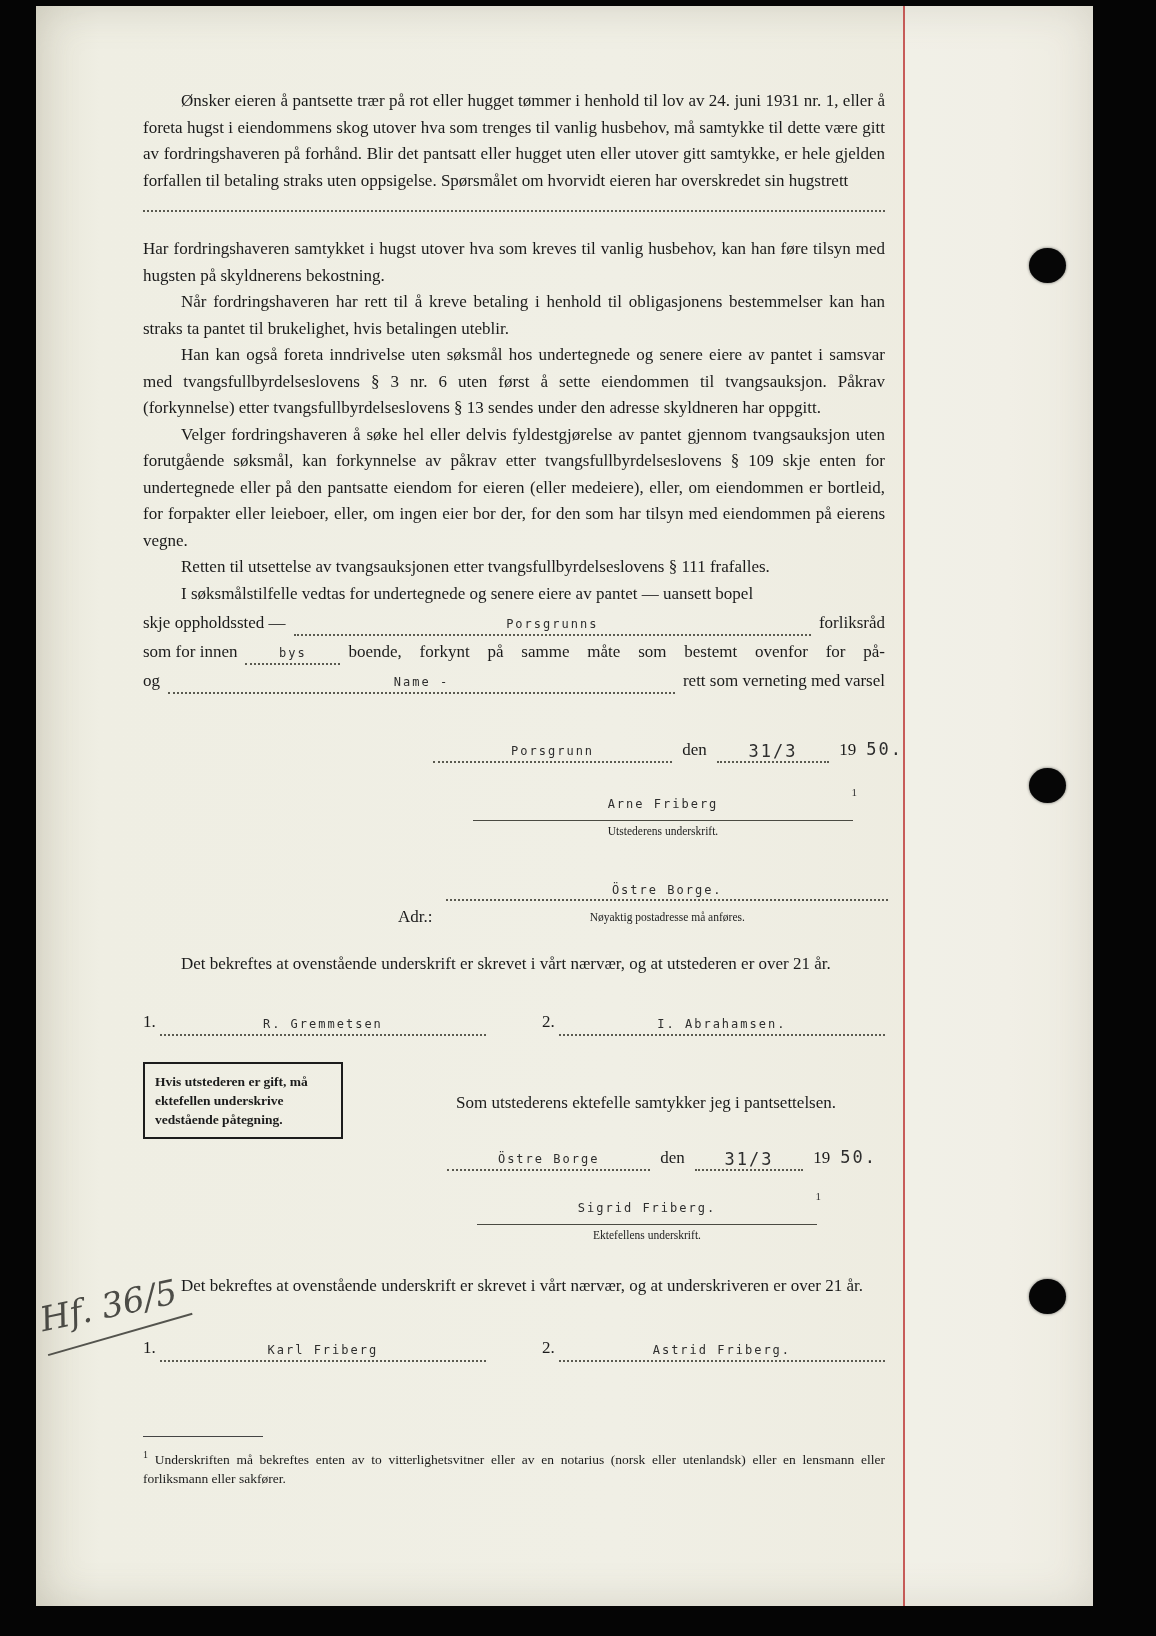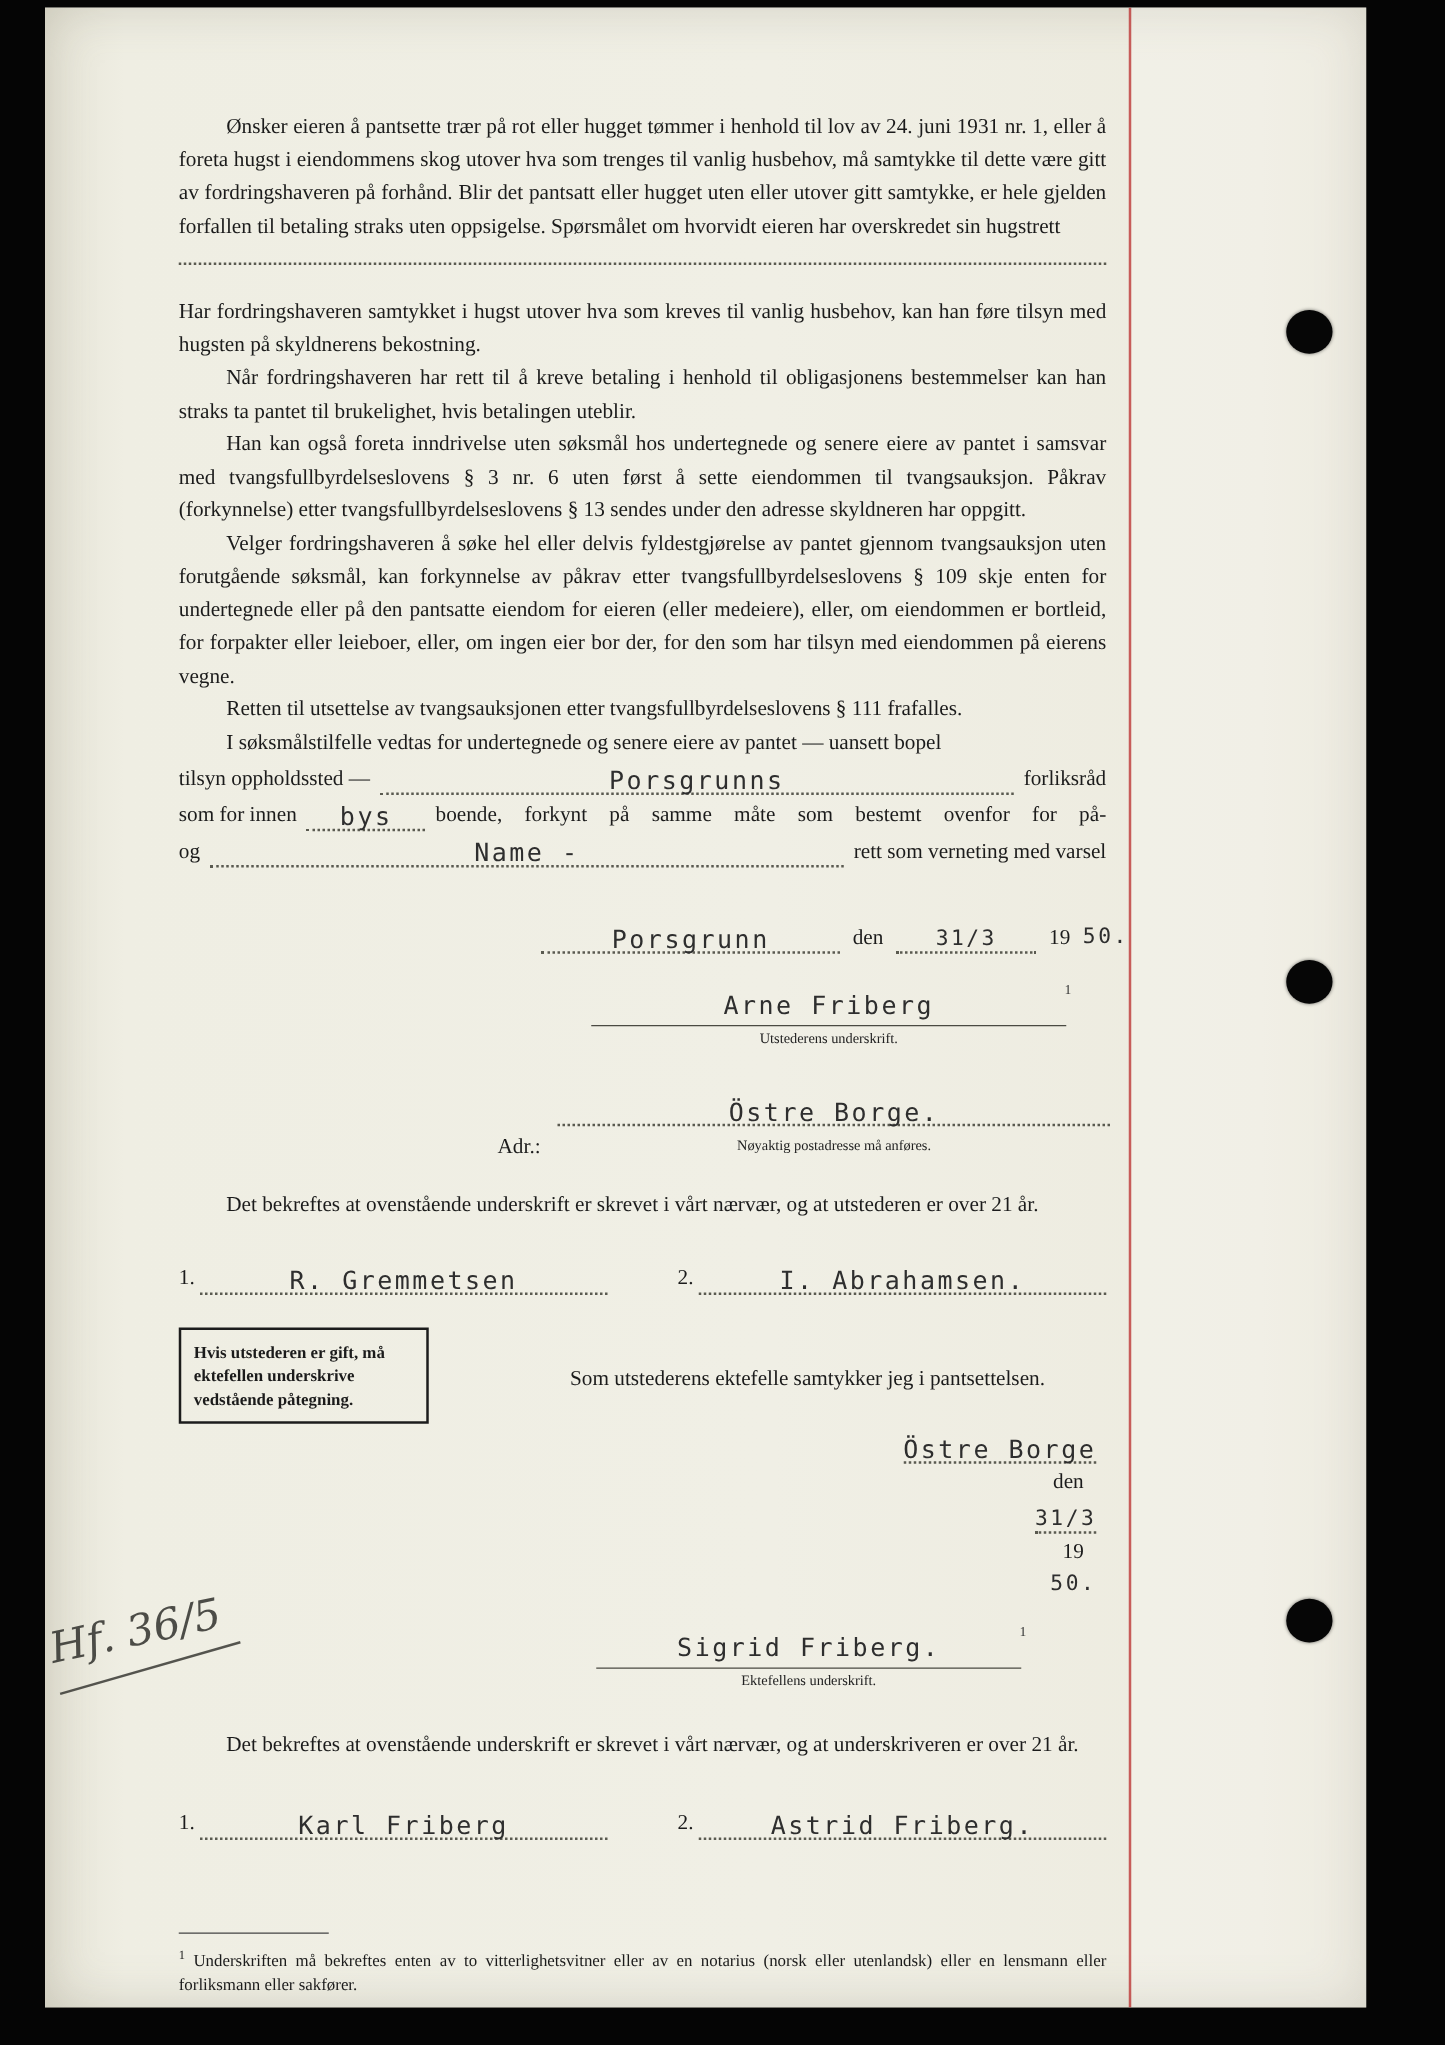--- a/index.html
+++ b/index.html
@@ -60,21 +60,21 @@
   .fill {
     flex: 1;
     border-bottom: 2px dotted #5a5a50;
     display: flex;
     justify-content: center;
     min-height: 20px;
   }
   .fill > span { transform: translateY(4px); }
   .typed {
     font-family: "DejaVu Sans Mono", monospace;
-    font-size: 20px;
+    font-size: 12px;
     letter-spacing: 2px;
     color: #2e2e2e;
     white-space: nowrap;
   }
   .typed.big { font-size: 17px; }
 
   .dot-rule {
     margin-top: 14px;
     border-bottom: 2px dotted #5a5a50;
     height: 2px;
@@ -132,21 +132,21 @@
     border: 2px solid #1c1c1c;
     padding: 8px 10px;
     font-size: 13.5px;
     font-weight: bold;
     line-height: 19px;
     text-align: left;
     align-self: flex-start;
   }
   .spouse-right { flex: 1; padding-left: 64px; }
   .consent { margin-top: 28px; text-align: center; }
-  .date-row2 { margin: 26px 0 0 40px; width: 430px; flex-direction: column; }
+  .date-row2 { margin: 26px 0 0 40px; width: 430px; }
   .date-row2 .plbl { padding: 0 10px; }
   .sig-block2 { width: 340px; margin: 24px 0 0 70px; }
 
   .foot-rule {
     width: 120px;
     border-top: 1.5px solid #444;
     margin-top: 74px;
   }
   .footnote {
     margin-top: 8px;
@@ -197,21 +197,21 @@
       <div class="dot-rule"></div>
 
       <p style="margin-top:24px">Har fordringshaveren samtykket i hugst utover hva som kreves til vanlig husbehov, kan han føre tilsyn med hugsten på skyldnerens bekostning.</p>
       <p class="ind">Når fordringshaveren har rett til å kreve betaling i henhold til obligasjonens bestemmelser kan han straks ta pantet til brukelighet, hvis betalingen uteblir.</p>
       <p class="ind">Han kan også foreta inndrivelse uten søksmål hos undertegnede og senere eiere av pantet i samsvar med tvangsfullbyrdelseslovens § 3 nr. 6 uten først å sette eiendommen til tvangsauksjon.  Påkrav (forkynnelse) etter tvangsfullbyrdelseslovens § 13 sendes under den adresse skyldneren har oppgitt.</p>
       <p class="ind">Velger fordringshaveren å søke hel eller delvis fyldestgjørelse av pantet gjennom tvangsauksjon uten forutgående søksmål, kan forkynnelse av påkrav etter tvangsfullbyrdelseslovens § 109 skje enten for undertegnede eller på den pantsatte eiendom for eieren (eller medeiere), eller, om eiendommen er bortleid, for forpakter eller leieboer, eller, om ingen eier bor der, for den som har tilsyn med eiendommen på eierens vegne.</p>
       <p class="ind">Retten til utsettelse av tvangsauksjonen etter tvangsfullbyrdelseslovens § 111 frafalles.</p>
       <p class="ind">I søksmålstilfelle vedtas for undertegnede og senere eiere av pantet — uansett bopel</p>
 
       <div class="row">
-        <span class="venue-pre">tilsyn oppholdssted —</span>
+        <span class="venue-pre">skje oppholdssted —</span>
         <span class="fill">
             <span class="typed">Porsgrunns</span>
           </span>
         <span class="venue-post">forliksråd</span>
       </div>
 
       <div class="row">
         <span class="venue-pre">som for innen</span>
         <span class="fill" style="flex:0 0 95px">
             <span class="typed">bys</span>

